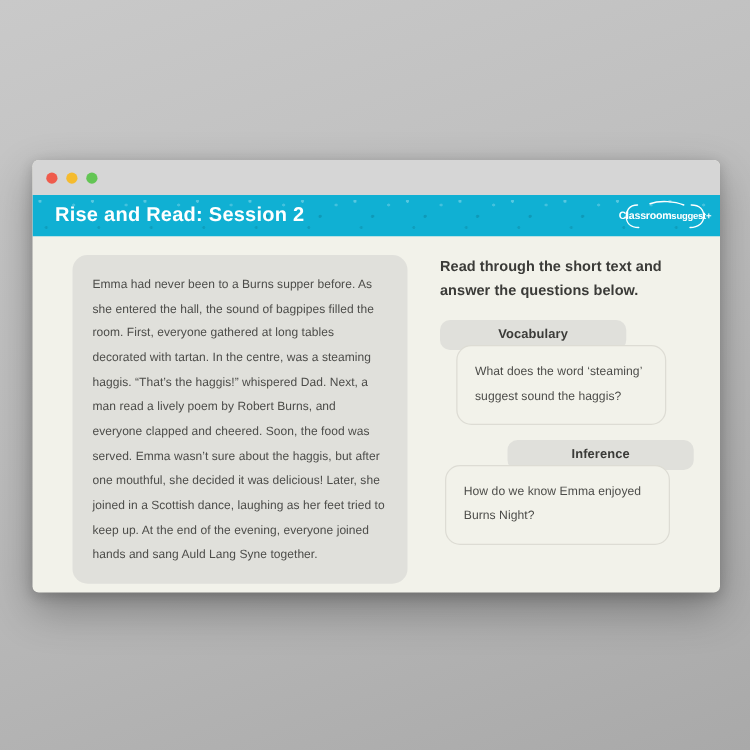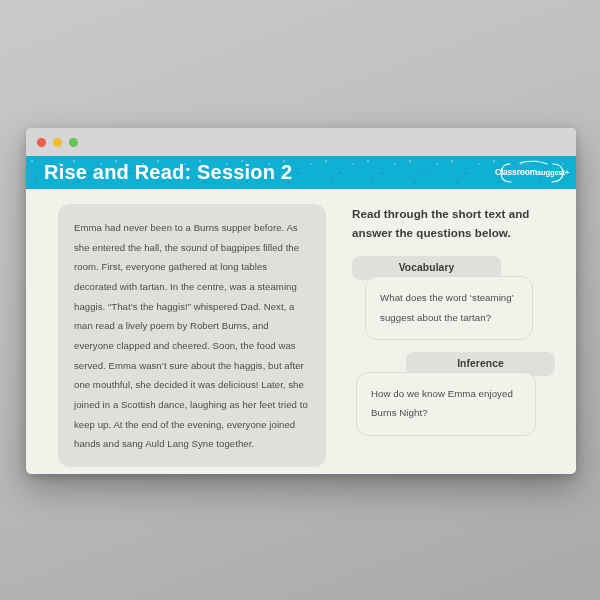--- a/index.html
+++ b/index.html
@@ -60,21 +60,21 @@
       radial-gradient(circle at 11px 26px, rgba(0,0,0,0.10) 1px, transparent 1.4px);
     background-size: 42px 32px, 42px 32px, 42px 32px, 42px 32px;
     display: flex;
     align-items: center;
     justify-content: space-between;
     padding: 0 12px 0 18px;
     box-sizing: border-box;
   }
   .banner-title {
     color: #ffffff;
-    font-size: 20px;
+    font-size: 16px;
     font-weight: 700;
     letter-spacing: 0.2px;
     white-space: nowrap;
   }
 
   
   .logo {
     position: relative;
     width: 64px;
     height: 24px;
@@ -215,21 +215,21 @@
   <div class="content">
 
     <div class="passage">Emma had never been to a Burns supper before. As she entered the hall, the sound of bagpipes filled the room. First, everyone gathered at long tables decorated with tartan. In the centre, was a steaming haggis. “That’s the haggis!” whispered Dad. Next, a man read a lively poem by Robert Burns, and everyone clapped and cheered. Soon, the food was served. Emma wasn’t sure about the haggis, but after one mouthful, she decided it was delicious! Later, she joined in a Scottish dance, laughing as her feet tried to keep up. At the end of the evening, everyone joined hands and sang Auld Lang Syne together.</div>
 
     <div class="questions">
 
       <p class="instruction">Read through the short text and answer the questions below.</p>
 
       <div class="qblock">
         <div class="chip chip-vocab">Vocabulary</div>
-        <div class="qcard qcard-vocab">What does the word ‘steaming’ suggest about the tartan?</div>
+        <div class="qcard qcard-vocab">What does the word ‘steaming’ suggest sound the haggis?</div>
       </div>
 
       <div class="gap"></div>
 
       <div class="qblock">
         <div class="chip chip-inference">Inference</div>
         <div class="qcard qcard-inference">How do we know Emma enjoyed Burns Night?</div>
       </div>
 
     </div>

